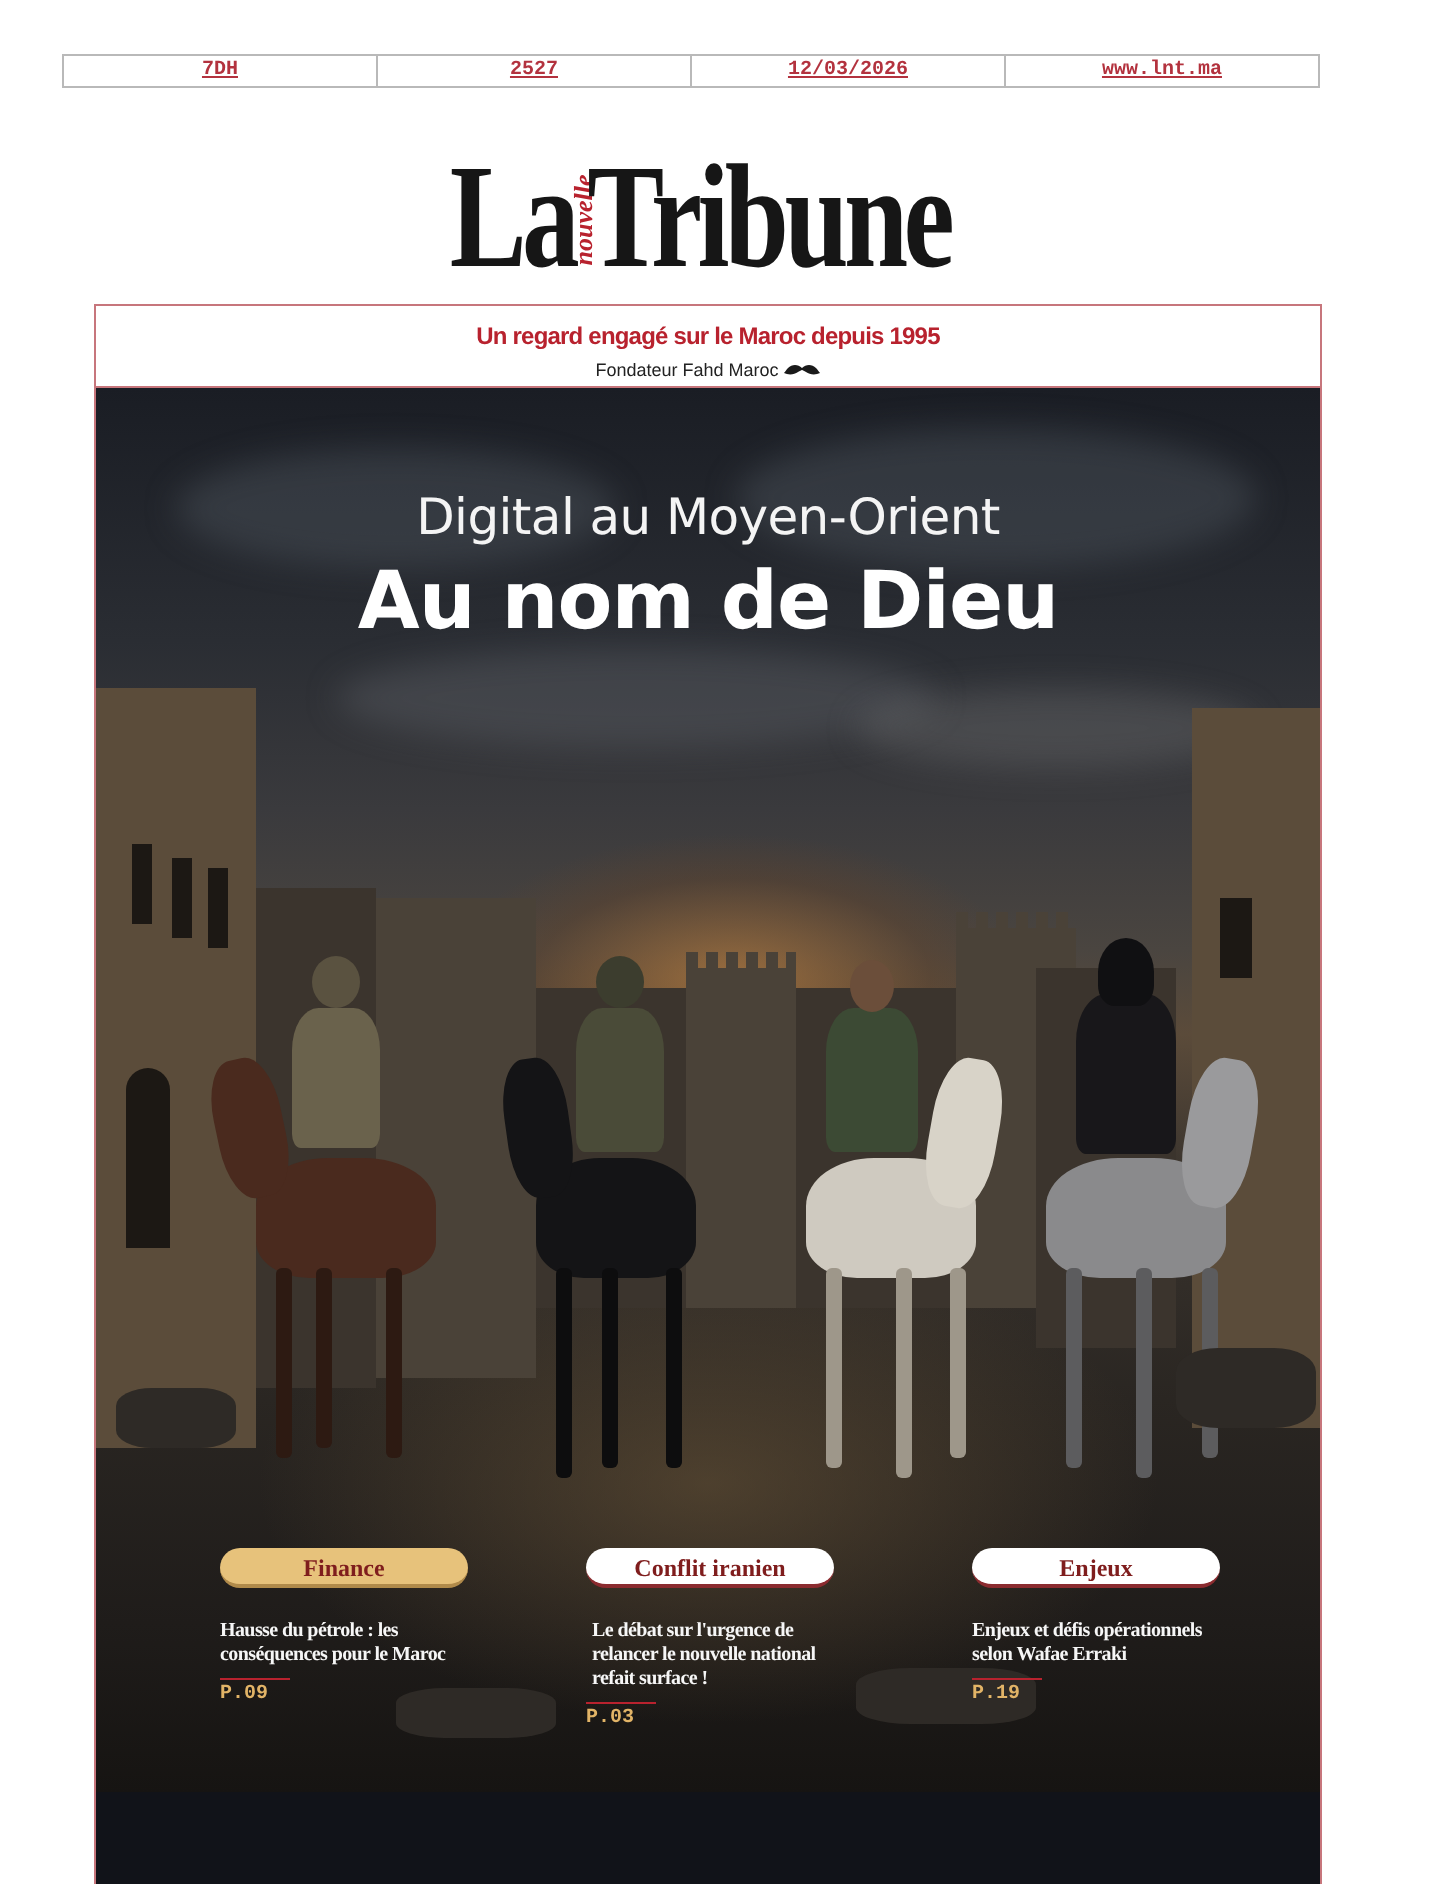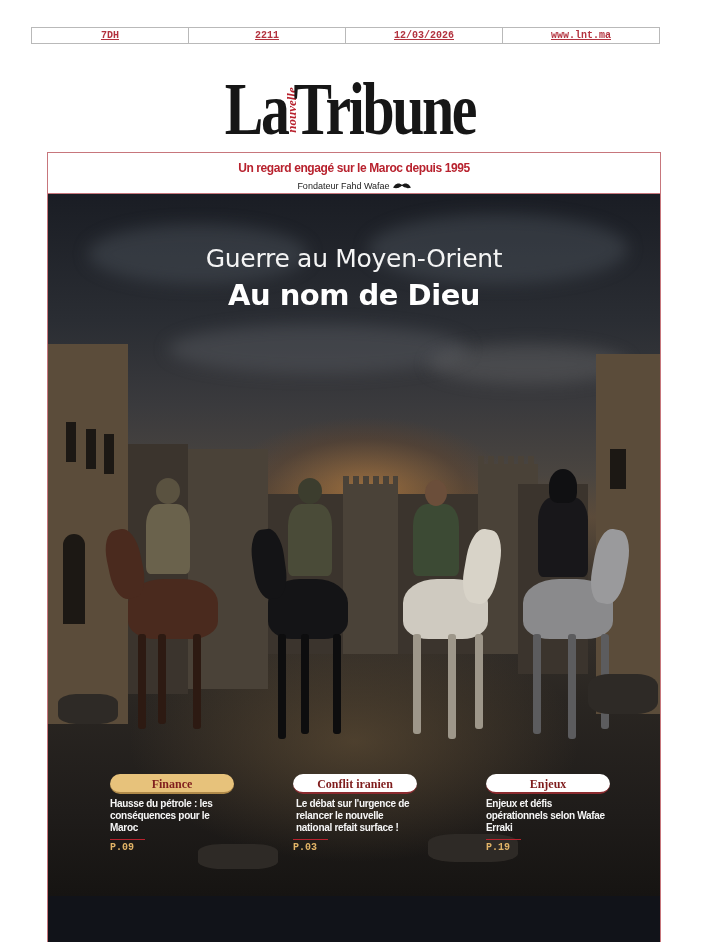--- a/index.html
+++ b/index.html
@@ -83,61 +83,61 @@
     .soldier-head { position: absolute; border-radius: 50%; }
 
     .rubble { position: absolute; background: #2e2a26; border-radius: 30%; }
 
     .headline-kicker {
       position: absolute; left: 0; top: 50px; width: 100%; text-align: center;
       font-family: "DejaVu Sans", sans-serif; font-size: 25px; color: #f4f4f4; letter-spacing: -0.3px;
     }
     .headline-main {
       position: absolute; left: 0; top: 84px; width: 100%; text-align: center;
-      font-family: "DejaVu Sans", sans-serif; font-weight: bold; font-size: 29px; color: #ffffff; letter-spacing: -0.5px;
+      font-family: "DejaVu Sans", sans-serif; font-weight: bold; font-size: 40px; color: #ffffff; letter-spacing: -0.5px;
     }
 
     
     .teaser { position: absolute; top: 580px; width: 124px; }
     .pill {
       height: 20px; border-radius: 10px; text-align: center;
       font-family: "Liberation Serif", serif; font-weight: bold; font-size: 12px; line-height: 20px;
       color: #7f1d1d; background: #ffffff; border-bottom: 2px solid #8b2b2f;
     }
     .pill.gold { background: #e7c27b; border-bottom: 2px solid #b08a4a; }
     .teaser-text {
-      margin-top: 4px; font-size: 10px; font-weight: bold; color: #f6f6f6; line-height: 12px; letter-spacing: -0.3px;
+      margin-top: 16px; font-size: 10px; font-weight: bold; color: #f6f6f6; line-height: 12px; letter-spacing: -0.3px; font-family: Liberation Serif, serif;
     }
     .teaser-rule { width: 35px; height: 1px; background: #b8222e; margin-top: 5px; }
     .teaser-page {
       margin-top: 2px; font-family: "Liberation Mono", monospace; font-size: 10px; font-weight: bold; color: #e2b467;
     }
   </style>
 </head>
 <body>
 
 <div class="infobar">
   <div class="cell">7DH</div>
-  <div class="cell">2211</div>
+  <div class="cell">2527</div>
   <div class="cell">12/03/2026</div>
   <div class="cell">www.lnt.ma</div>
 </div>
 
 <div class="masthead">
   <span class="mast-word mast-la">La</span>
   <span class="mast-nouvelle">nouvelle</span>
   <span class="mast-word mast-tribune">Tribune</span>
 </div>
 
 <div class="frame">
 
   <div class="tagline-box">
     <span class="tagline">Un regard engagé sur le Maroc depuis 1995</span>
     <span class="founder">
-      <span>Fondateur  Fahd Wafae</span>
+      <span>Fondateur  Fahd Maroc</span>
       <svg class="mustache" viewBox="0 0 36 12">
         <path d="M18 4 C14 0 8 0 4 4 C2 6 1 8 0 9 C4 11 10 11 14 8 C16 7 17 6 18 6 C19 6 20 7 22 8 C26 11 32 11 36 9 C35 8 34 6 32 4 C28 0 22 0 18 4 Z" fill="#1a1a1a"></path>
       </svg>
     </span>
   </div>
 
   <div class="cover">
 
     <div class="cloud" style="left:40px;top:30px;width:220px;height:60px;"></div>
     <div class="cloud" style="left:320px;top:20px;width:260px;height:70px;"></div>
@@ -200,21 +200,21 @@
       <div class="horse-leg" style="left:88px;top:155px;height:95px;background:#5c5c5e;"></div>
       <div class="soldier-torso" style="left:25px;top:18px;width:50px;height:80px;background:#18171a;"></div>
       <div class="soldier-head" style="left:36px;top:-10px;width:28px;height:34px;background:#101012;border-radius:50% 50% 30% 30%;"></div>
     </div>
 
     <div class="rubble" style="left:10px;top:500px;width:60px;height:30px;"></div>
     <div class="rubble" style="left:540px;top:480px;width:70px;height:40px;"></div>
     <div class="rubble" style="left:150px;top:650px;width:80px;height:25px;"></div>
     <div class="rubble" style="left:380px;top:640px;width:90px;height:28px;"></div>
 
-    <div class="headline-kicker">Guerre au Moyen-Orient</div>
+    <div class="headline-kicker">Digital au Moyen-Orient</div>
     <div class="headline-main">Au nom de Dieu</div>
 
     <div class="teaser" style="left:62px;">
       <div class="pill gold">Finance</div>
       <div class="teaser-text">Hausse du pétrole : les conséquences pour le Maroc</div>
       <div class="teaser-rule"></div>
       <div class="teaser-page">P.09</div>
     </div>
     <div class="teaser" style="left:245px;">
       <div class="pill">Conflit iranien</div>

